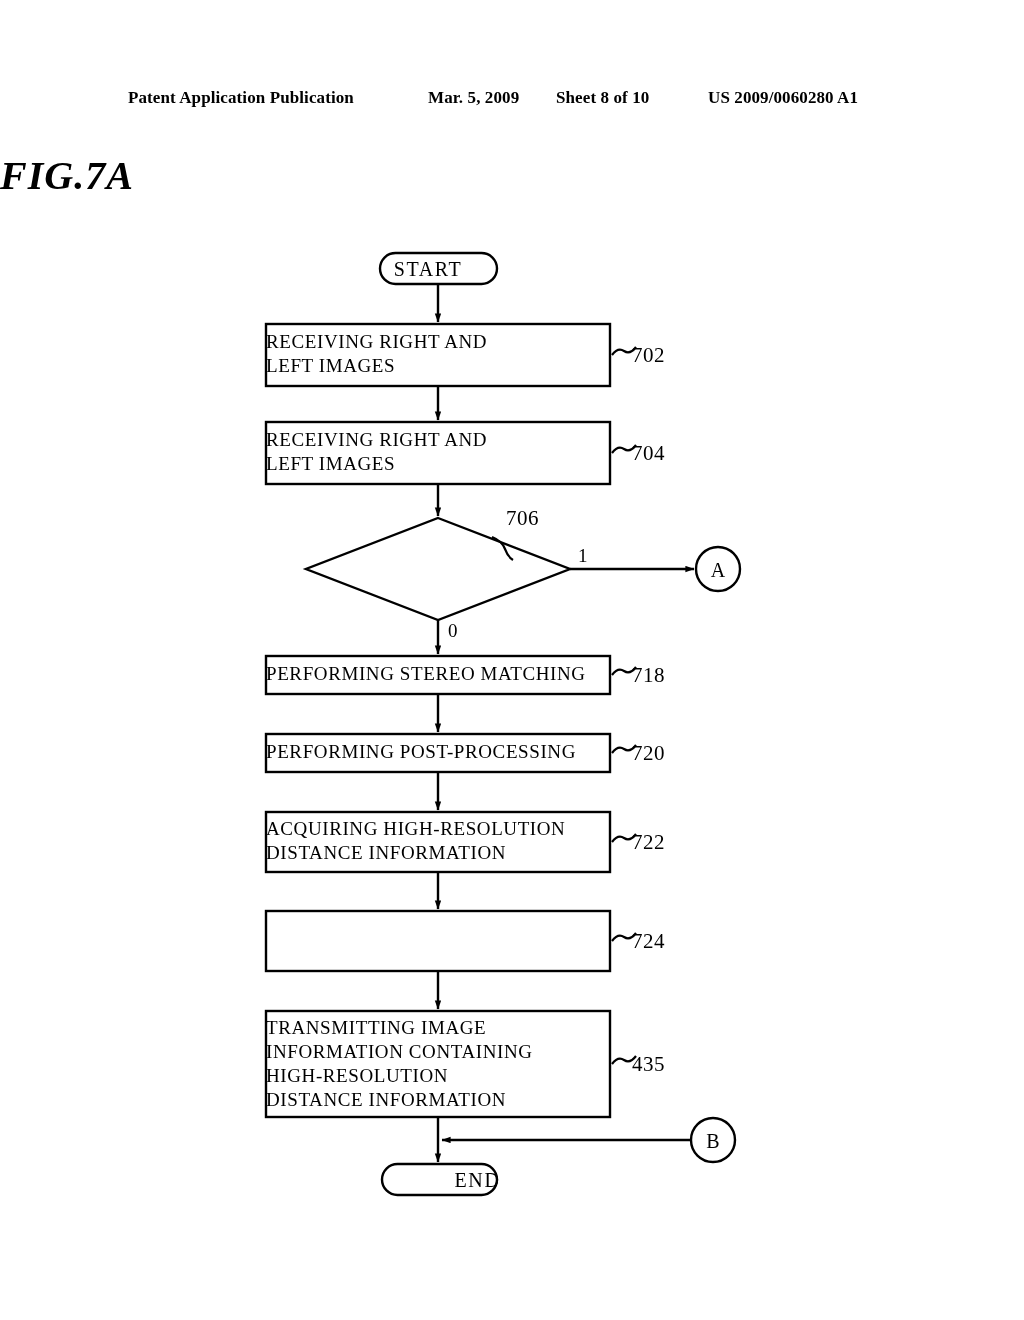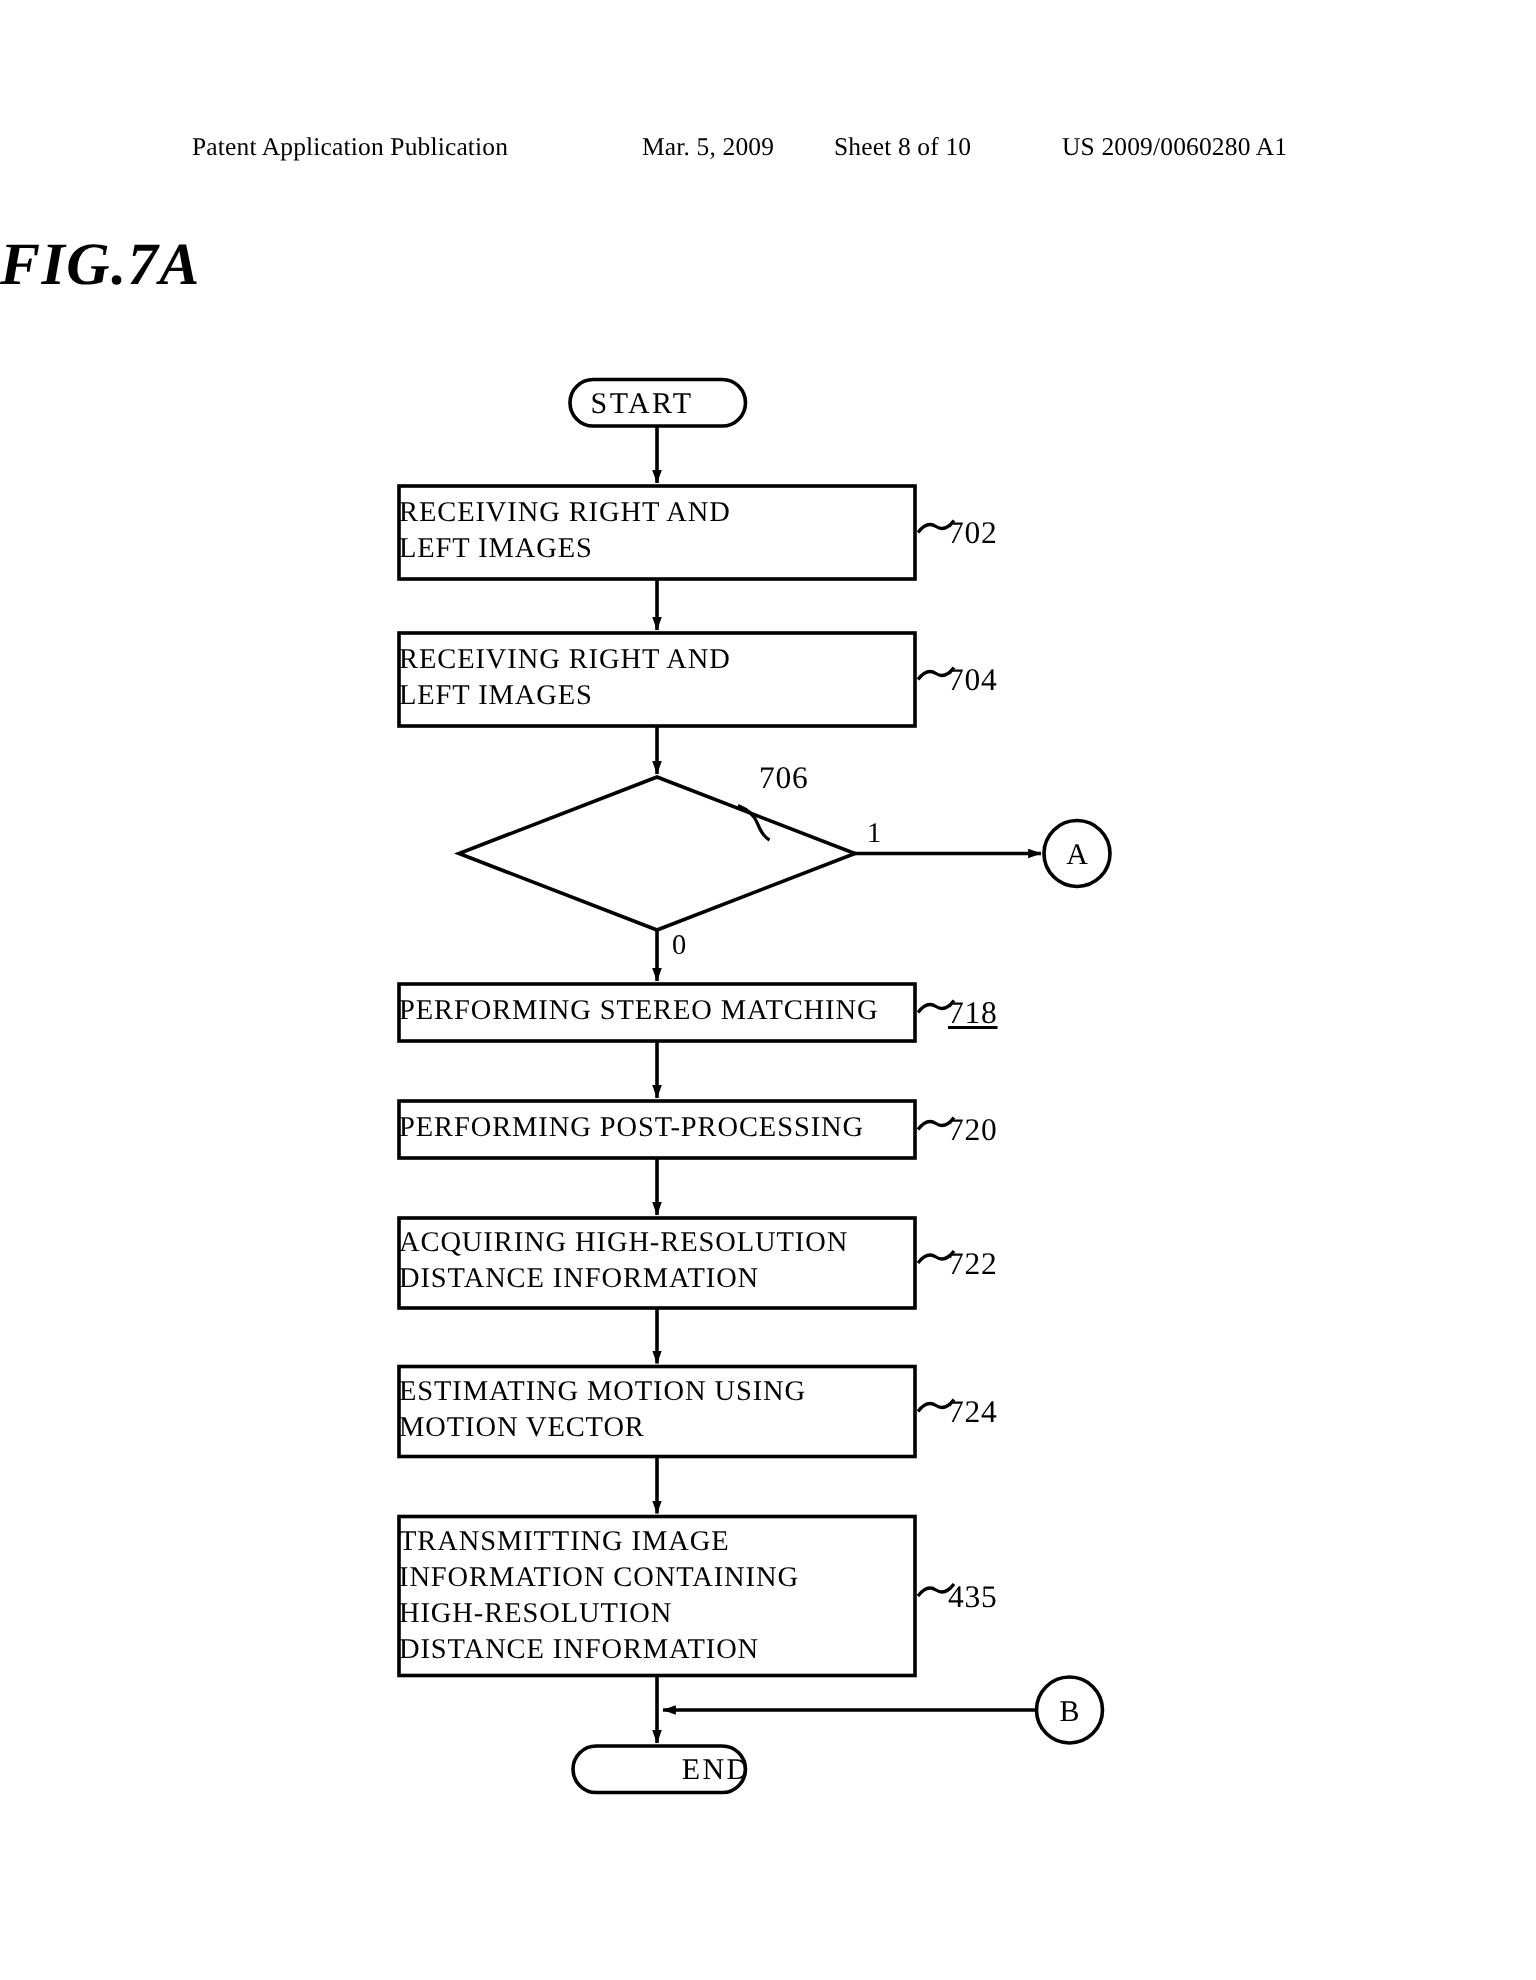--- a/index.html
+++ b/index.html
@@ -24,21 +24,21 @@
     height: 1320px;
   }
 
   
   .hdr {
     position: absolute;
     top: 88px;
     left: 0;
     width: 1024px;
     height: 24px;
-    font-weight: normal;
+    font-weight: bold;
     font-size: 17px;
     letter-spacing: 0.1px;
     white-space: nowrap;
   }
   .hdr-pub   { position: absolute; left: 128px; top: 0; }
   .hdr-date  { position: absolute; left: 428px; top: 0; }
   .hdr-sheet { position: absolute; left: 556px; top: 0; }
   .hdr-num   { position: absolute; left: 708px; top: 0; }
 
   
@@ -171,31 +171,29 @@
   <div class="node-text" style="left:266px; top:428px; width:344px;">RECEIVING RIGHT AND
 LEFT IMAGES</div>
   <div class="ref-num" style="left:632px; top:441px;">704</div>
 
   <div class="ref-num" style="left:506px; top:506px;">706</div>
 
   <div class="edge-label" style="left:578px; top:545px;">1</div>
   <div class="edge-label" style="left:448px; top:620px;">0</div>
 
   <div class="node-text" style="left:266px; top:662px; width:344px;">PERFORMING STEREO MATCHING</div>
-  <div class="ref-num" style="left:632px; top:663px;text-decoration:underline;">718</div>
+  <div class="ref-num" style="left:632px; top:663px;">718</div>
 
   <div class="node-text" style="left:266px; top:740px; width:344px;">PERFORMING POST-PROCESSING</div>
   <div class="ref-num" style="left:632px; top:741px;">720</div>
 
   <div class="node-text" style="left:266px; top:817px; width:344px;">ACQUIRING HIGH-RESOLUTION
 DISTANCE INFORMATION</div>
   <div class="ref-num" style="left:632px; top:830px;">722</div>
 
-  <div class="node-text" style="left:266px; top:916px; width:344px;">ESTIMATING MOTION USING
-MOTION VECTOR</div>
   <div class="ref-num" style="left:632px; top:929px;">724</div>
 
   <div class="node-text" style="left:266px; top:1016px; width:344px;">TRANSMITTING IMAGE
 INFORMATION CONTAINING
 HIGH-RESOLUTION
 DISTANCE INFORMATION</div>
   <div class="ref-num" style="left:632px; top:1052px;">435</div>
 
   <div class="conn-letter" style="left:696px; top:559px;">A</div>
   <div class="conn-letter" style="left:691px; top:1130px;">B</div>

